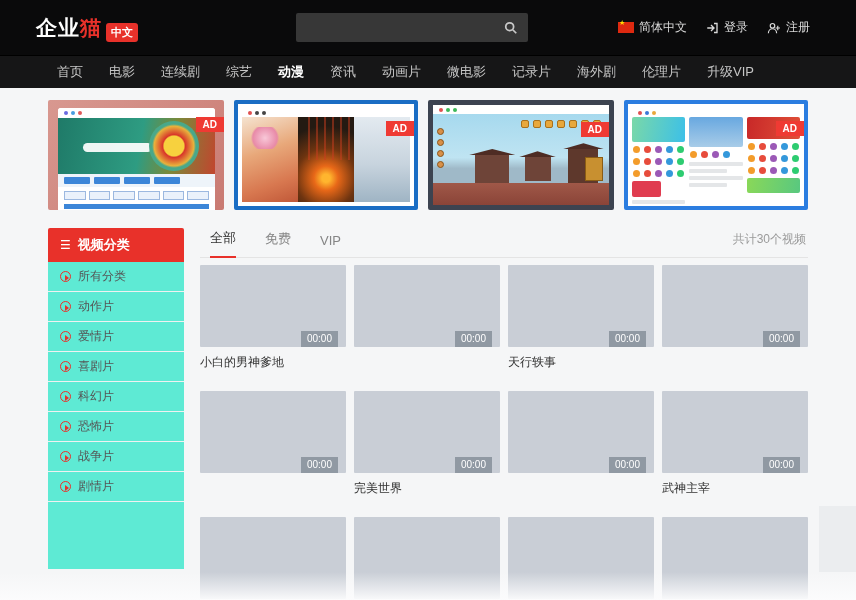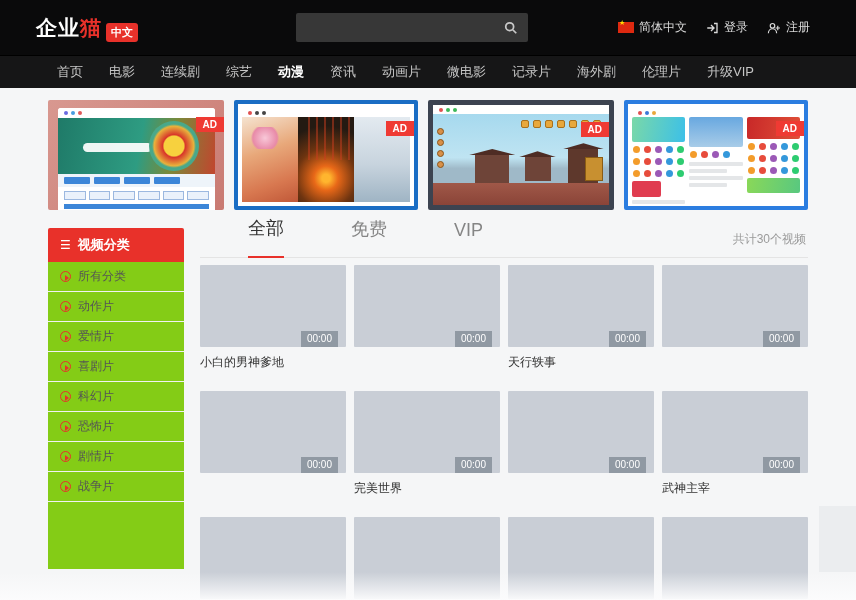--- a/index.html
+++ b/index.html
@@ -101,31 +101,31 @@
   .icon-row i:nth-child(5n+3){ background:#9b59b6; } .icon-row i:nth-child(5n+4){ background:#3498db; }
   .icon-row i:nth-child(5n+5){ background:#2ecc71; }
   .t-line { height:4px; background:#e4e6e8; border-radius:1px; }
   .t-line.short { width:70%; }
   
   .main-row { display:flex; margin-top:18px; align-items:flex-start; }
   .sidebar { width:136px; margin-right:16px; flex:none; }
   .sidebar-header { height:34px; background:#e8312a; color:#fff; display:flex; align-items:center;
                     gap:7px; padding-left:12px; font-size:13px; font-weight:bold; border-radius:2px 2px 0 0; }
   .list-icon { font-size:12px; line-height:1; }
-  .sidebar-body { background:#84cc16; padding-bottom:67px; }
+  .sidebar-body { background:#5eead4; padding-bottom:67px; }
   .side-item { height:30px; display:flex; align-items:center; gap:7px; padding-left:12px;
                font-size:12px; color:#555; border-bottom:1px solid #f1f1f1; cursor:pointer; }
   .play-ico { width:11px; height:11px; border:1px solid #e8312a; border-radius:50%;
               position:relative; flex:none; }
   .play-ico::after { content:""; position:absolute; left:3.5px; top:2.5px;
                      border-left:4px solid #e8312a; border-top:3px solid transparent;
                      border-bottom:3px solid transparent; }
   .main { flex:1; min-width:0; }
   .tabs-row { display:flex; align-items:flex-end; border-bottom:1px solid #e4e4e4; height:30px; padding:0 2px 0 10px; }
-  .tab { font-size:18px; color:#858585; margin-right:29px; padding-bottom:16px; cursor:pointer;margin-left:38px; }
+  .tab { font-size:13px; color:#858585; margin-right:29px; padding-bottom:9px; cursor:pointer; }
   .tab.active { color:#333; border-bottom:2px solid #e8312a; margin-bottom:-1px; }
   .total-count { margin-left:auto; font-size:12px; color:#9a9a9a; padding-bottom:9px; }
   
   .video-grid { display:grid; grid-template-columns:repeat(4,1fr); column-gap:8px; margin-top:7px; }
   .video-card { margin-bottom:21px; cursor:pointer; }
   .thumb { height:82px; background:#c9ced6; position:relative; border-radius:1px; }
   .duration { position:absolute; right:8px; bottom:0; background:#9099a3; color:#fff;
               font-size:10px; padding:2px 6px; line-height:12px; }
   .v-title { margin-top:8px; font-size:12px; color:#333; height:15px; line-height:15px;
              white-space:nowrap; overflow:hidden; }
@@ -387,26 +387,26 @@
     <span class="side-label">科幻片</span>
   </div>
 
   <div class="side-item">
     <span class="play-ico"></span>
     <span class="side-label">恐怖片</span>
   </div>
 
   <div class="side-item">
     <span class="play-ico"></span>
+    <span class="side-label">战争片</span>
+  </div>
+
+  <div class="side-item">
+    <span class="play-ico"></span>
     <span class="side-label">剧情片</span>
-  </div>
-
-  <div class="side-item">
-    <span class="play-ico"></span>
-    <span class="side-label">战争片</span>
   </div>
 </div>
     </div>
 
     <div class="main">
       <div class="tabs-row" id="tabs-row">
 
   <span class="tab active">全部</span>
 
   <span class="tab">免费</span>

